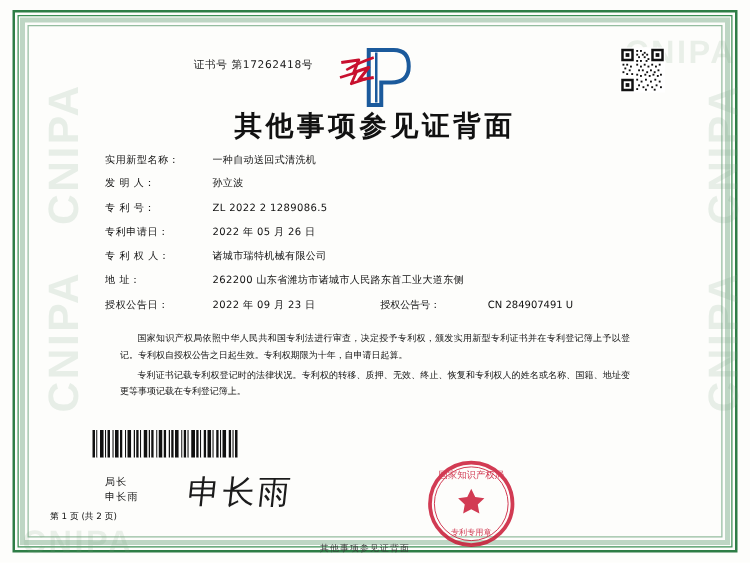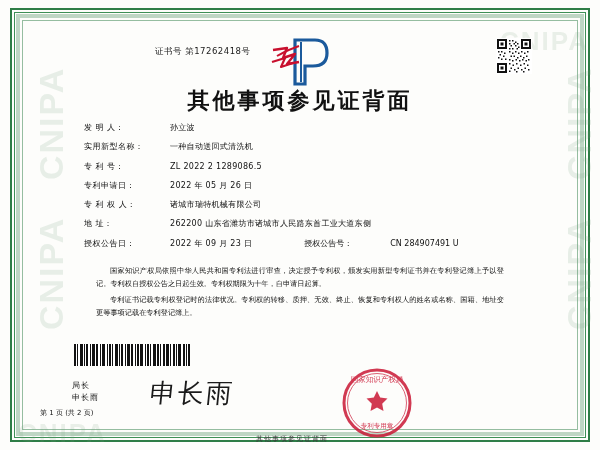--- a/index.html
+++ b/index.html
@@ -177,21 +177,21 @@
     align-items: stretch;
   }
   .barcode i {
     display: block;
     background: #111;
     height: 100%;
   }
 
   .sign-row {
     position: absolute;
-    left: 32px;
+    left: 44px;
     top: 352px;
     font-size: 8px;
     color: #111;
     line-height: 1.5;
   }
   .sign-row div { letter-spacing: 1px; }
   .signature {
     position: absolute;
     left: 110px;
     top: 348px;
@@ -327,26 +327,26 @@
           <path d="M12 20 Q22 14 34 10" fill="none" stroke="#c8102e" stroke-width="2"></path>
           <path d="M7 26 L20 22 L16 31 L28 27" fill="none" stroke="#c8102e" stroke-width="2.2" stroke-linejoin="round"></path>
         </g>
       </svg>
     </div>
 
     <div class="title">其他事项参见证背面</div>
 
     <div class="fields">
       <div class="frow">
+        <div class="flabel">实用新型名称：</div>
+        <div class="fvalue">一种自动送回式清洗机</div>
+      </div>
+      <div class="frow">
         <div class="flabel">发 明 人：</div>
         <div class="fvalue">孙立波</div>
-      </div>
-      <div class="frow">
-        <div class="flabel">实用新型名称：</div>
-        <div class="fvalue">一种自动送回式清洗机</div>
       </div>
       <div class="frow">
         <div class="flabel">专 利 号：</div>
         <div class="fvalue">ZL 2022 2 1289086.5</div>
       </div>
       <div class="frow">
         <div class="flabel">专利申请日：</div>
         <div class="fvalue">2022 年 05 月 26 日</div>
       </div>
       <div class="frow">

